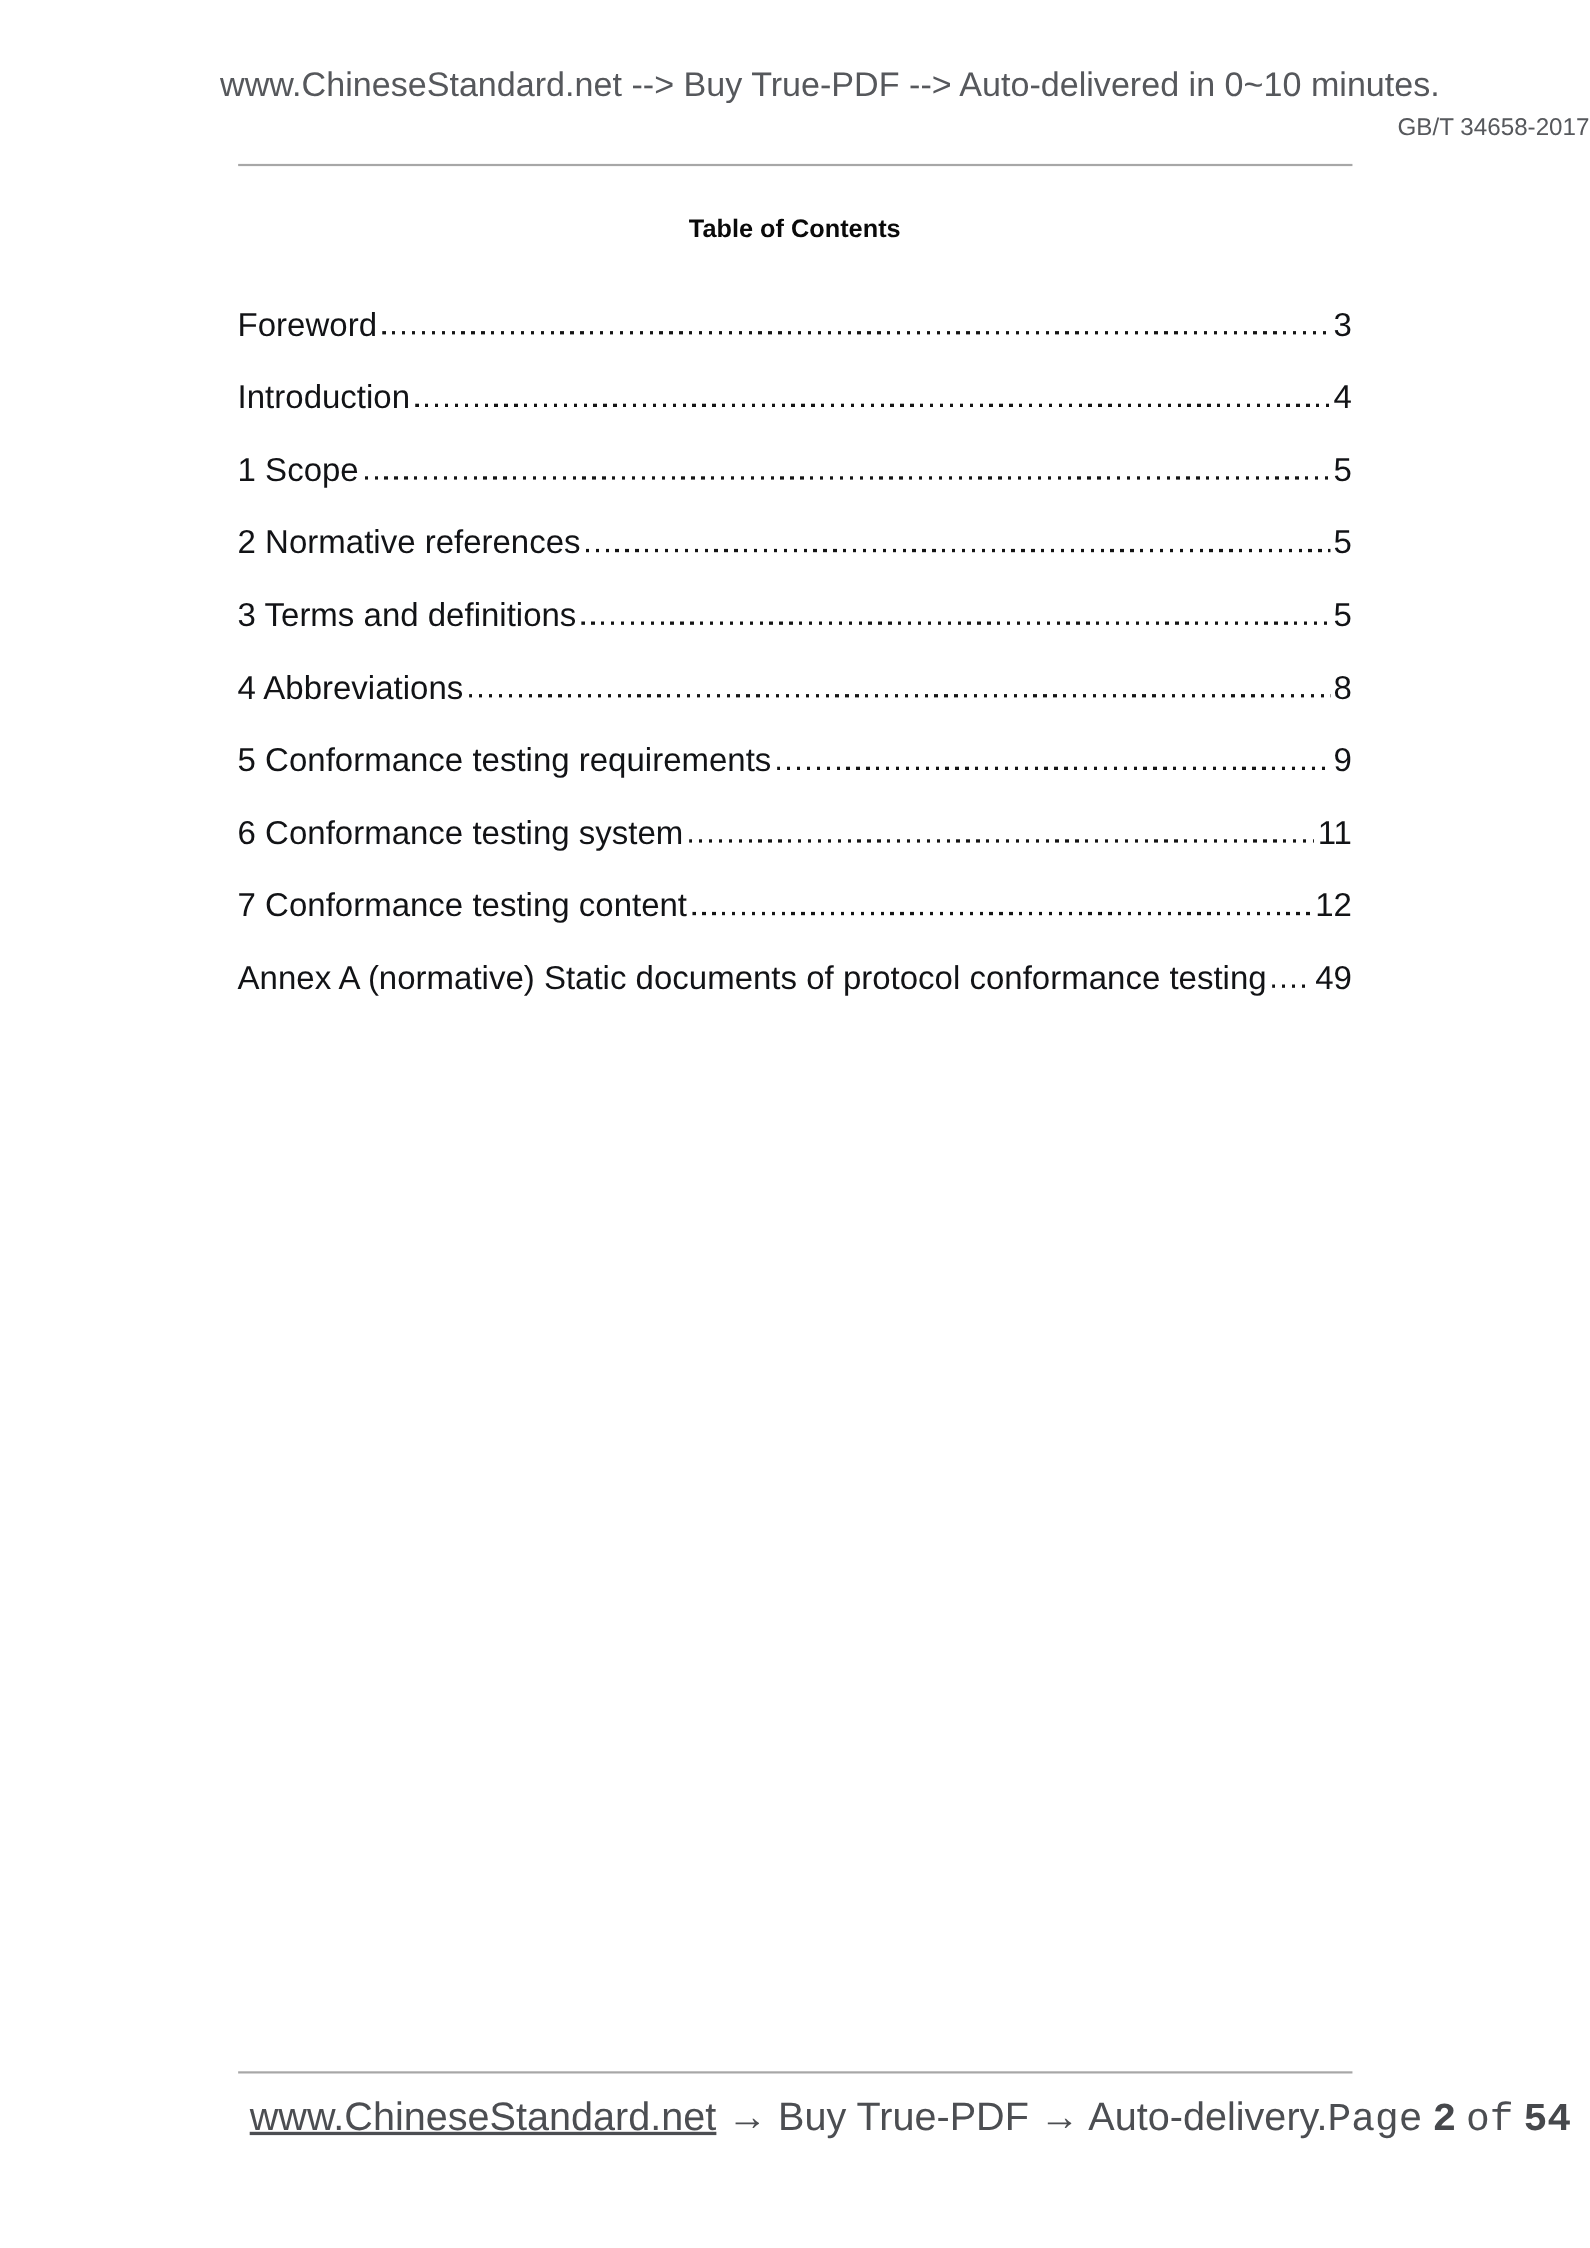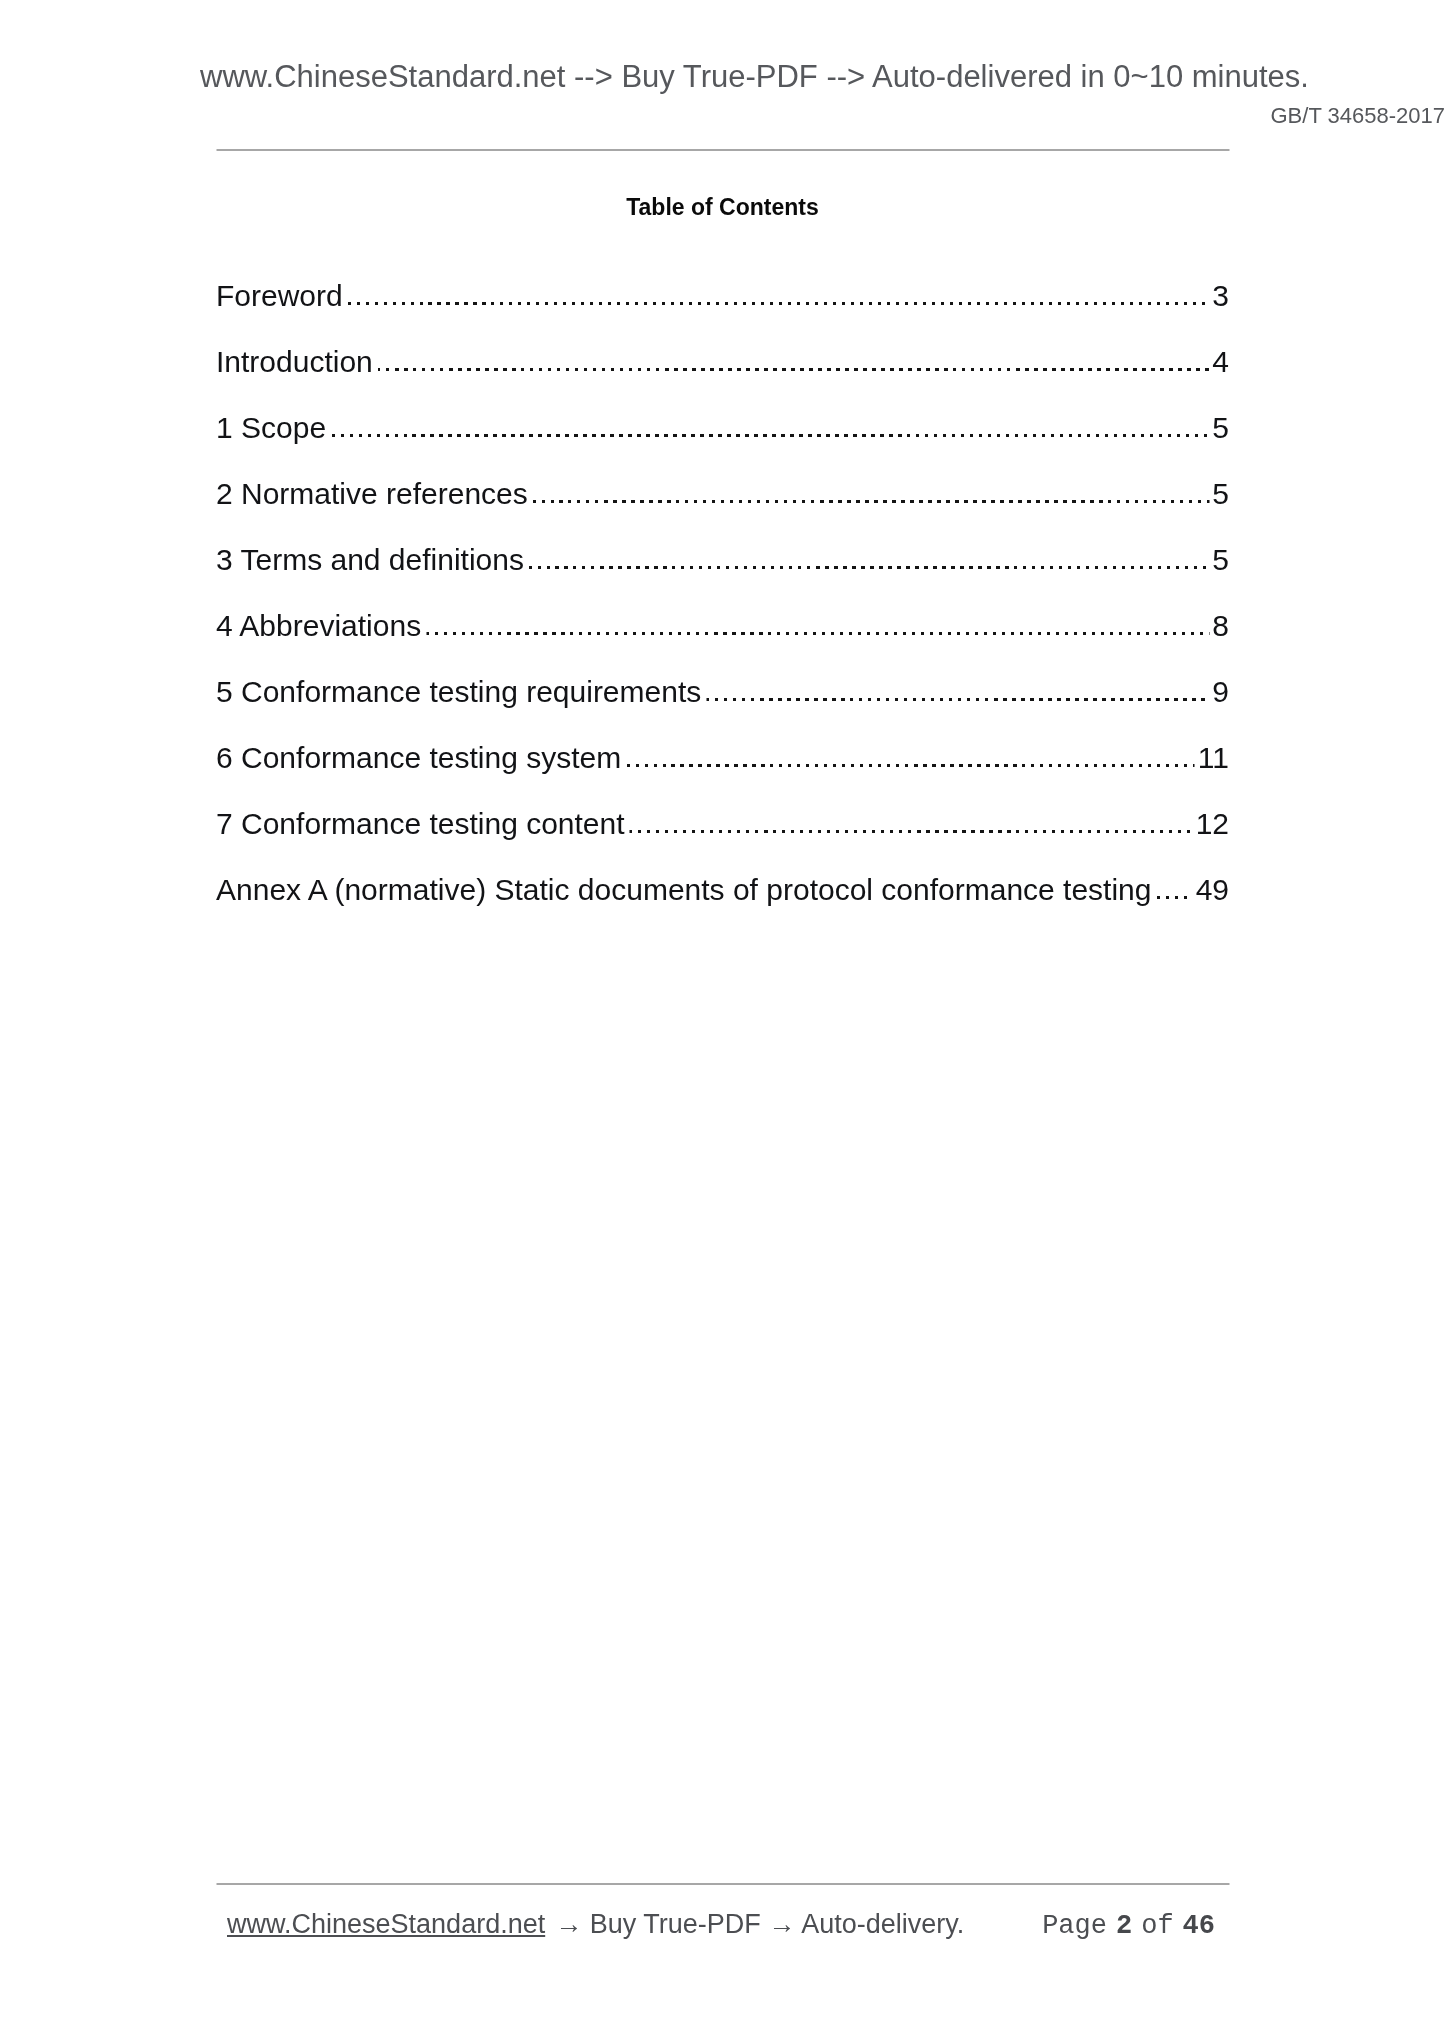--- a/index.html
+++ b/index.html
@@ -95,21 +95,21 @@
   
   .footer-text {
     position: absolute;
     top: 1907px;
     left: 50%;
     transform: translateX(-50%);
     width: 1013px;
     display: flex;
     justify-content: space-between;
     align-items: baseline;
-    font-size: 27px;
+    font-size: 36px;
     line-height: 34px;
     color: #4c4e52;
     white-space: nowrap;
     text-align: right;
   }
   .footer-left {
     display: flex;
     gap: 10px;
     align-items: baseline;
     padding-left: 11px;
@@ -196,17 +196,17 @@
 
   <div class="footer-text">
     <div class="footer-left">
       <span class="footer-link">www.ChineseStandard.net</span>
       <span>→ Buy True-PDF → Auto-delivery.</span>
     </div>
     <div class="footer-right">
       <span>Page</span>
       <span class="bold">2</span>
       <span>of</span>
-      <span class="bold">46</span>
+      <span class="bold">54</span>
     </div>
   </div>
 
 </div>
 
 </body></html>

